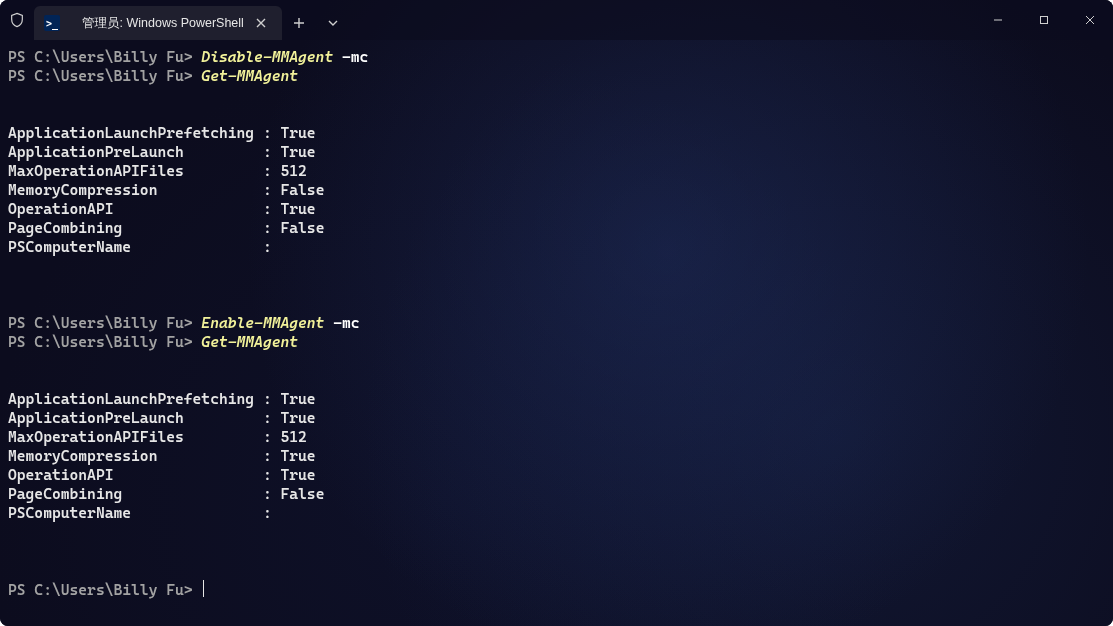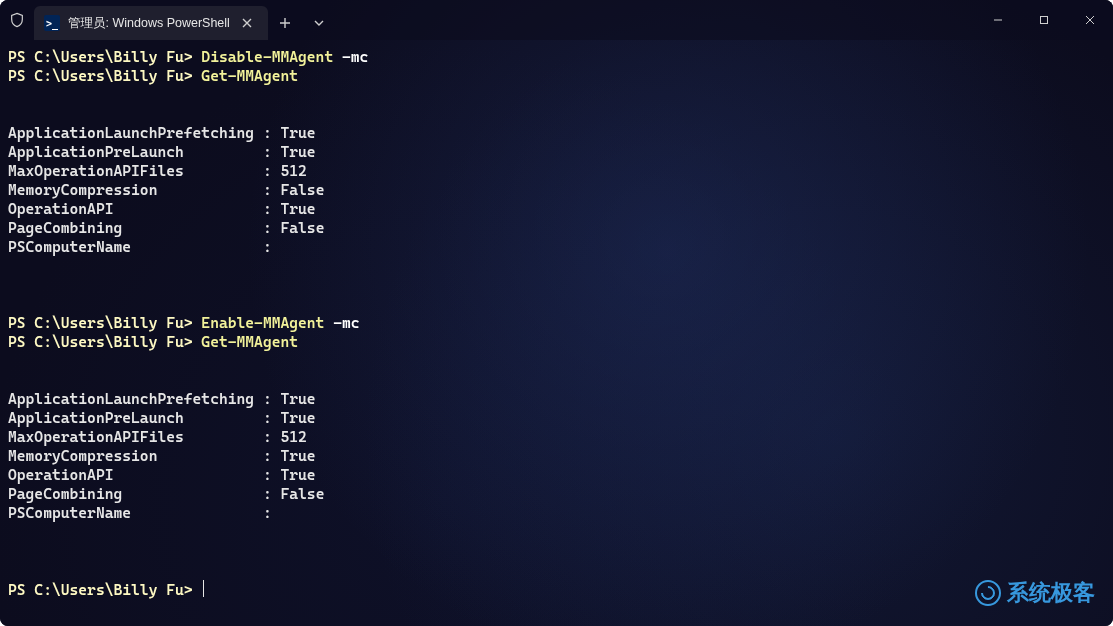--- a/index.html
+++ b/index.html
@@ -43,21 +43,21 @@
     min-width: 230px;
     color: #e6e6e6;
     font-size: 12.5px;
   }
   .tab .ps-icon {
     width: 16px; height: 16px; background: #012456;
     display: inline-flex; align-items: center; justify-content: center;
     color: #fff; font-size: 10px; font-weight: bold; border-radius: 2px;
     font-family: Consolas, monospace;
   }
-  .tab-title { flex: 1; white-space: nowrap; overflow: hidden; text-overflow: ellipsis; }
+  .tab-title { flex: 1; white-space: nowrap; overflow: hidden; text-overflow: ellipsis; margin-left: 14px; }
   .tab-close {
     width: 18px; height: 18px; display: flex; align-items: center; justify-content: center;
     color: #cfcfcf; border-radius: 3px; font-size: 12px; cursor: pointer;
   }
   .newtab, .tabdrop {
     width: 34px; display: flex; align-items: center; justify-content: center;
     color: #cfcfcf; margin-top: 6px; height: 34px; cursor: pointer; font-size: 14px;
   }
   .tb-spacer { flex: 1; }
   .winbtns { display: flex; }
@@ -71,22 +71,22 @@
     padding: 8px 8px 8px 8px;
     font-family: "Cascadia Mono", Consolas, "Courier New", monospace;
     font-size: 15px;
     line-height: 19px;
     color: #e6e6e6;
     white-space: pre;
     overflow: hidden;
     font-weight: 600;
   }
   .line { display: block; }
-  .prompt { color: #fef9c3; }
-  .cmd-yellow { color: #f2f29a; }
+  .prompt { color: #a3a3a3; }
+  .cmd-yellow { color: #f2f29a; font-style: italic; }
   .cmd-gray  { color: #ffffff; }
   .cursor {
     display: inline-block; width: 1px; height: 17px; background: #e6e6e6;
     vertical-align: -2px; margin-left: 2px;
     animation: blink 1s steps(1) infinite;
   }
   @keyframes blink { 50% { opacity: 0; } }
 
   .watermark {
     position: absolute; right: 18px; bottom: 18px; z-index: 3;
@@ -152,17 +152,13 @@
       <div class="winbtn close">
         <svg width="10" height="10" viewBox="0 0 10 10" stroke="currentColor" stroke-width="1">
             <path d="M1 1 L9 9 M9 1 L1 9"></path>
           </svg>
       </div>
     </div>
   </div>
 
   <div class="terminal"><span class="line"><span class="prompt">PS C:\Users\Billy Fu&gt; </span><span class="cmd-yellow">Disable-MMAgent</span><span class="cmd-gray"> -mc</span></span><span class="line"><span class="prompt">PS C:\Users\Billy Fu&gt; </span><span class="cmd-yellow">Get-MMAgent</span><span class="cmd-gray"></span></span><span class="line">&nbsp;</span><span class="line">&nbsp;</span><span class="line"><span>ApplicationLaunchPrefetching</span><span> : </span><span>True</span></span><span class="line"><span>ApplicationPreLaunch        </span><span> : </span><span>True</span></span><span class="line"><span>MaxOperationAPIFiles        </span><span> : </span><span>512</span></span><span class="line"><span>MemoryCompression           </span><span> : </span><span>False</span></span><span class="line"><span>OperationAPI                </span><span> : </span><span>True</span></span><span class="line"><span>PageCombining               </span><span> : </span><span>False</span></span><span class="line"><span>PSComputerName              </span><span> :</span><span></span></span><span class="line">&nbsp;</span><span class="line">&nbsp;</span><span class="line">&nbsp;</span><span class="line"><span class="prompt">PS C:\Users\Billy Fu&gt; </span><span class="cmd-yellow">Enable-MMAgent</span><span class="cmd-gray"> -mc</span></span><span class="line"><span class="prompt">PS C:\Users\Billy Fu&gt; </span><span class="cmd-yellow">Get-MMAgent</span><span class="cmd-gray"></span></span><span class="line">&nbsp;</span><span class="line">&nbsp;</span><span class="line"><span>ApplicationLaunchPrefetching</span><span> : </span><span>True</span></span><span class="line"><span>ApplicationPreLaunch        </span><span> : </span><span>True</span></span><span class="line"><span>MaxOperationAPIFiles        </span><span> : </span><span>512</span></span><span class="line"><span>MemoryCompression           </span><span> : </span><span>True</span></span><span class="line"><span>OperationAPI                </span><span> : </span><span>True</span></span><span class="line"><span>PageCombining               </span><span> : </span><span>False</span></span><span class="line"><span>PSComputerName              </span><span> :</span><span></span></span><span class="line">&nbsp;</span><span class="line">&nbsp;</span><span class="line">&nbsp;</span><span class="line"><span class="prompt">PS C:\Users\Billy Fu&gt; </span><span class="cursor"></span></span></div>
 
-  <div class="watermark">
-    <span class="ring"></span>
-    <span>系统极客</span>
-  </div>
 </div>
 
 </body></html>

